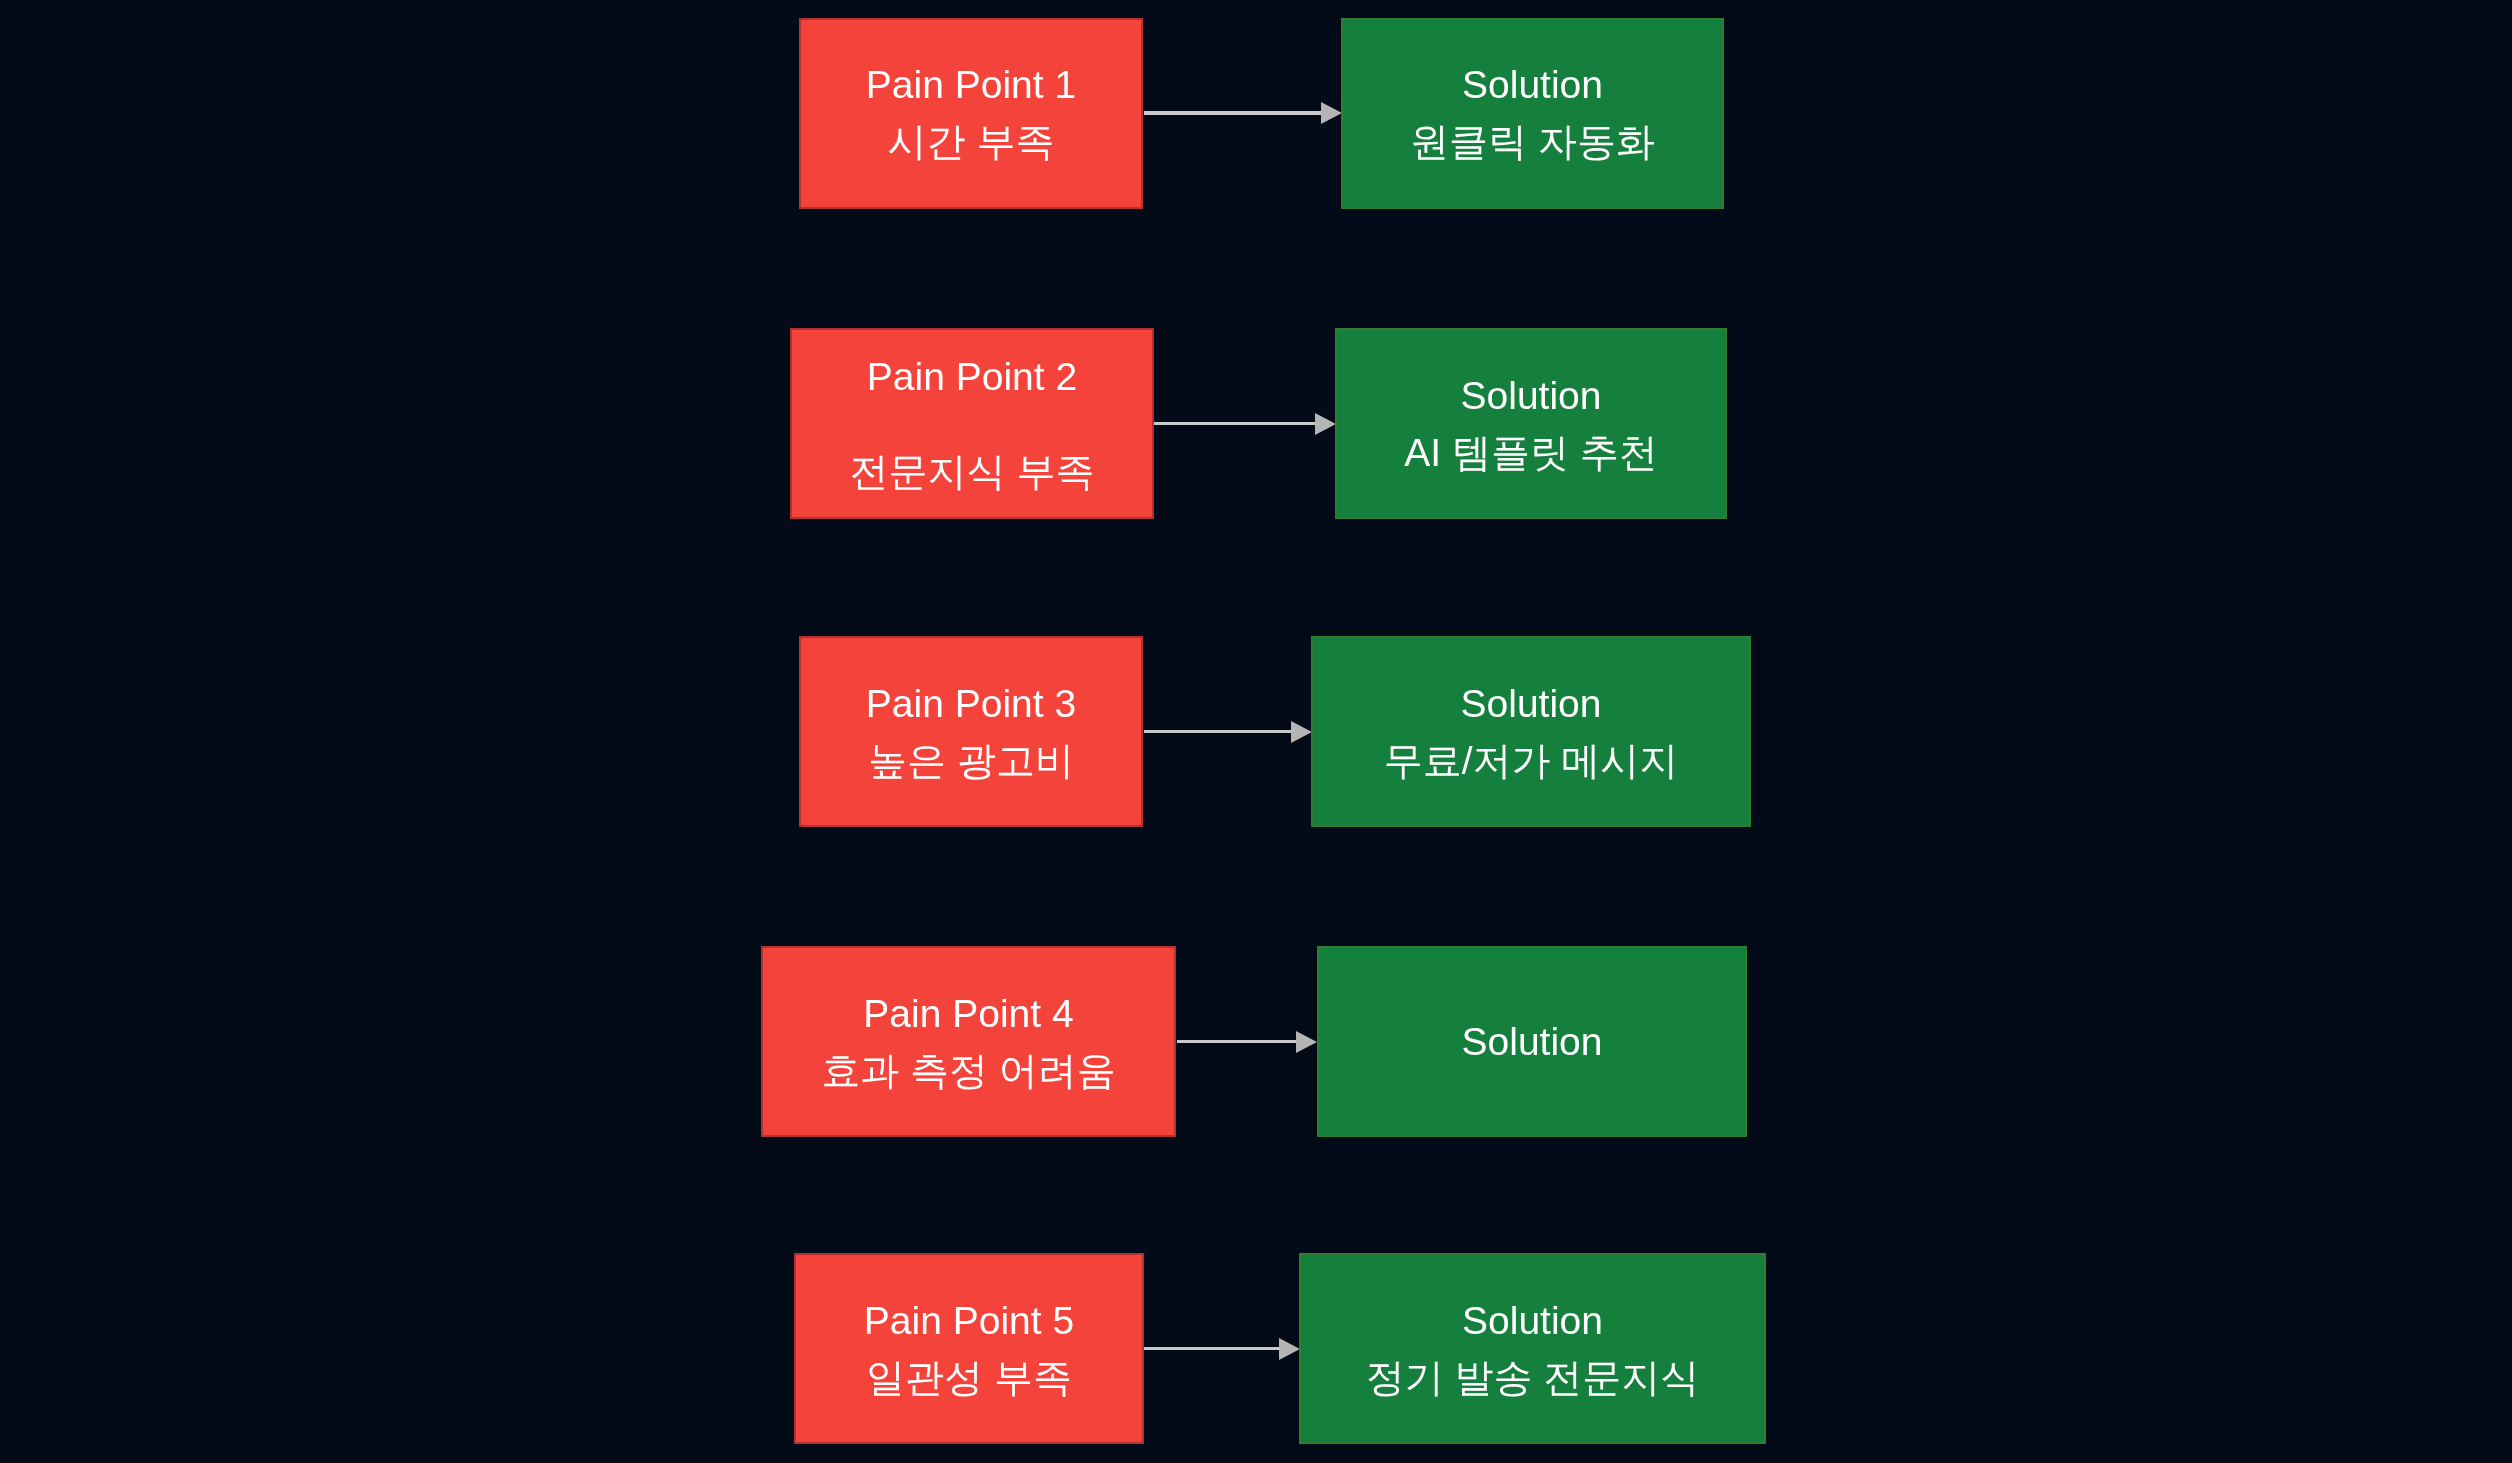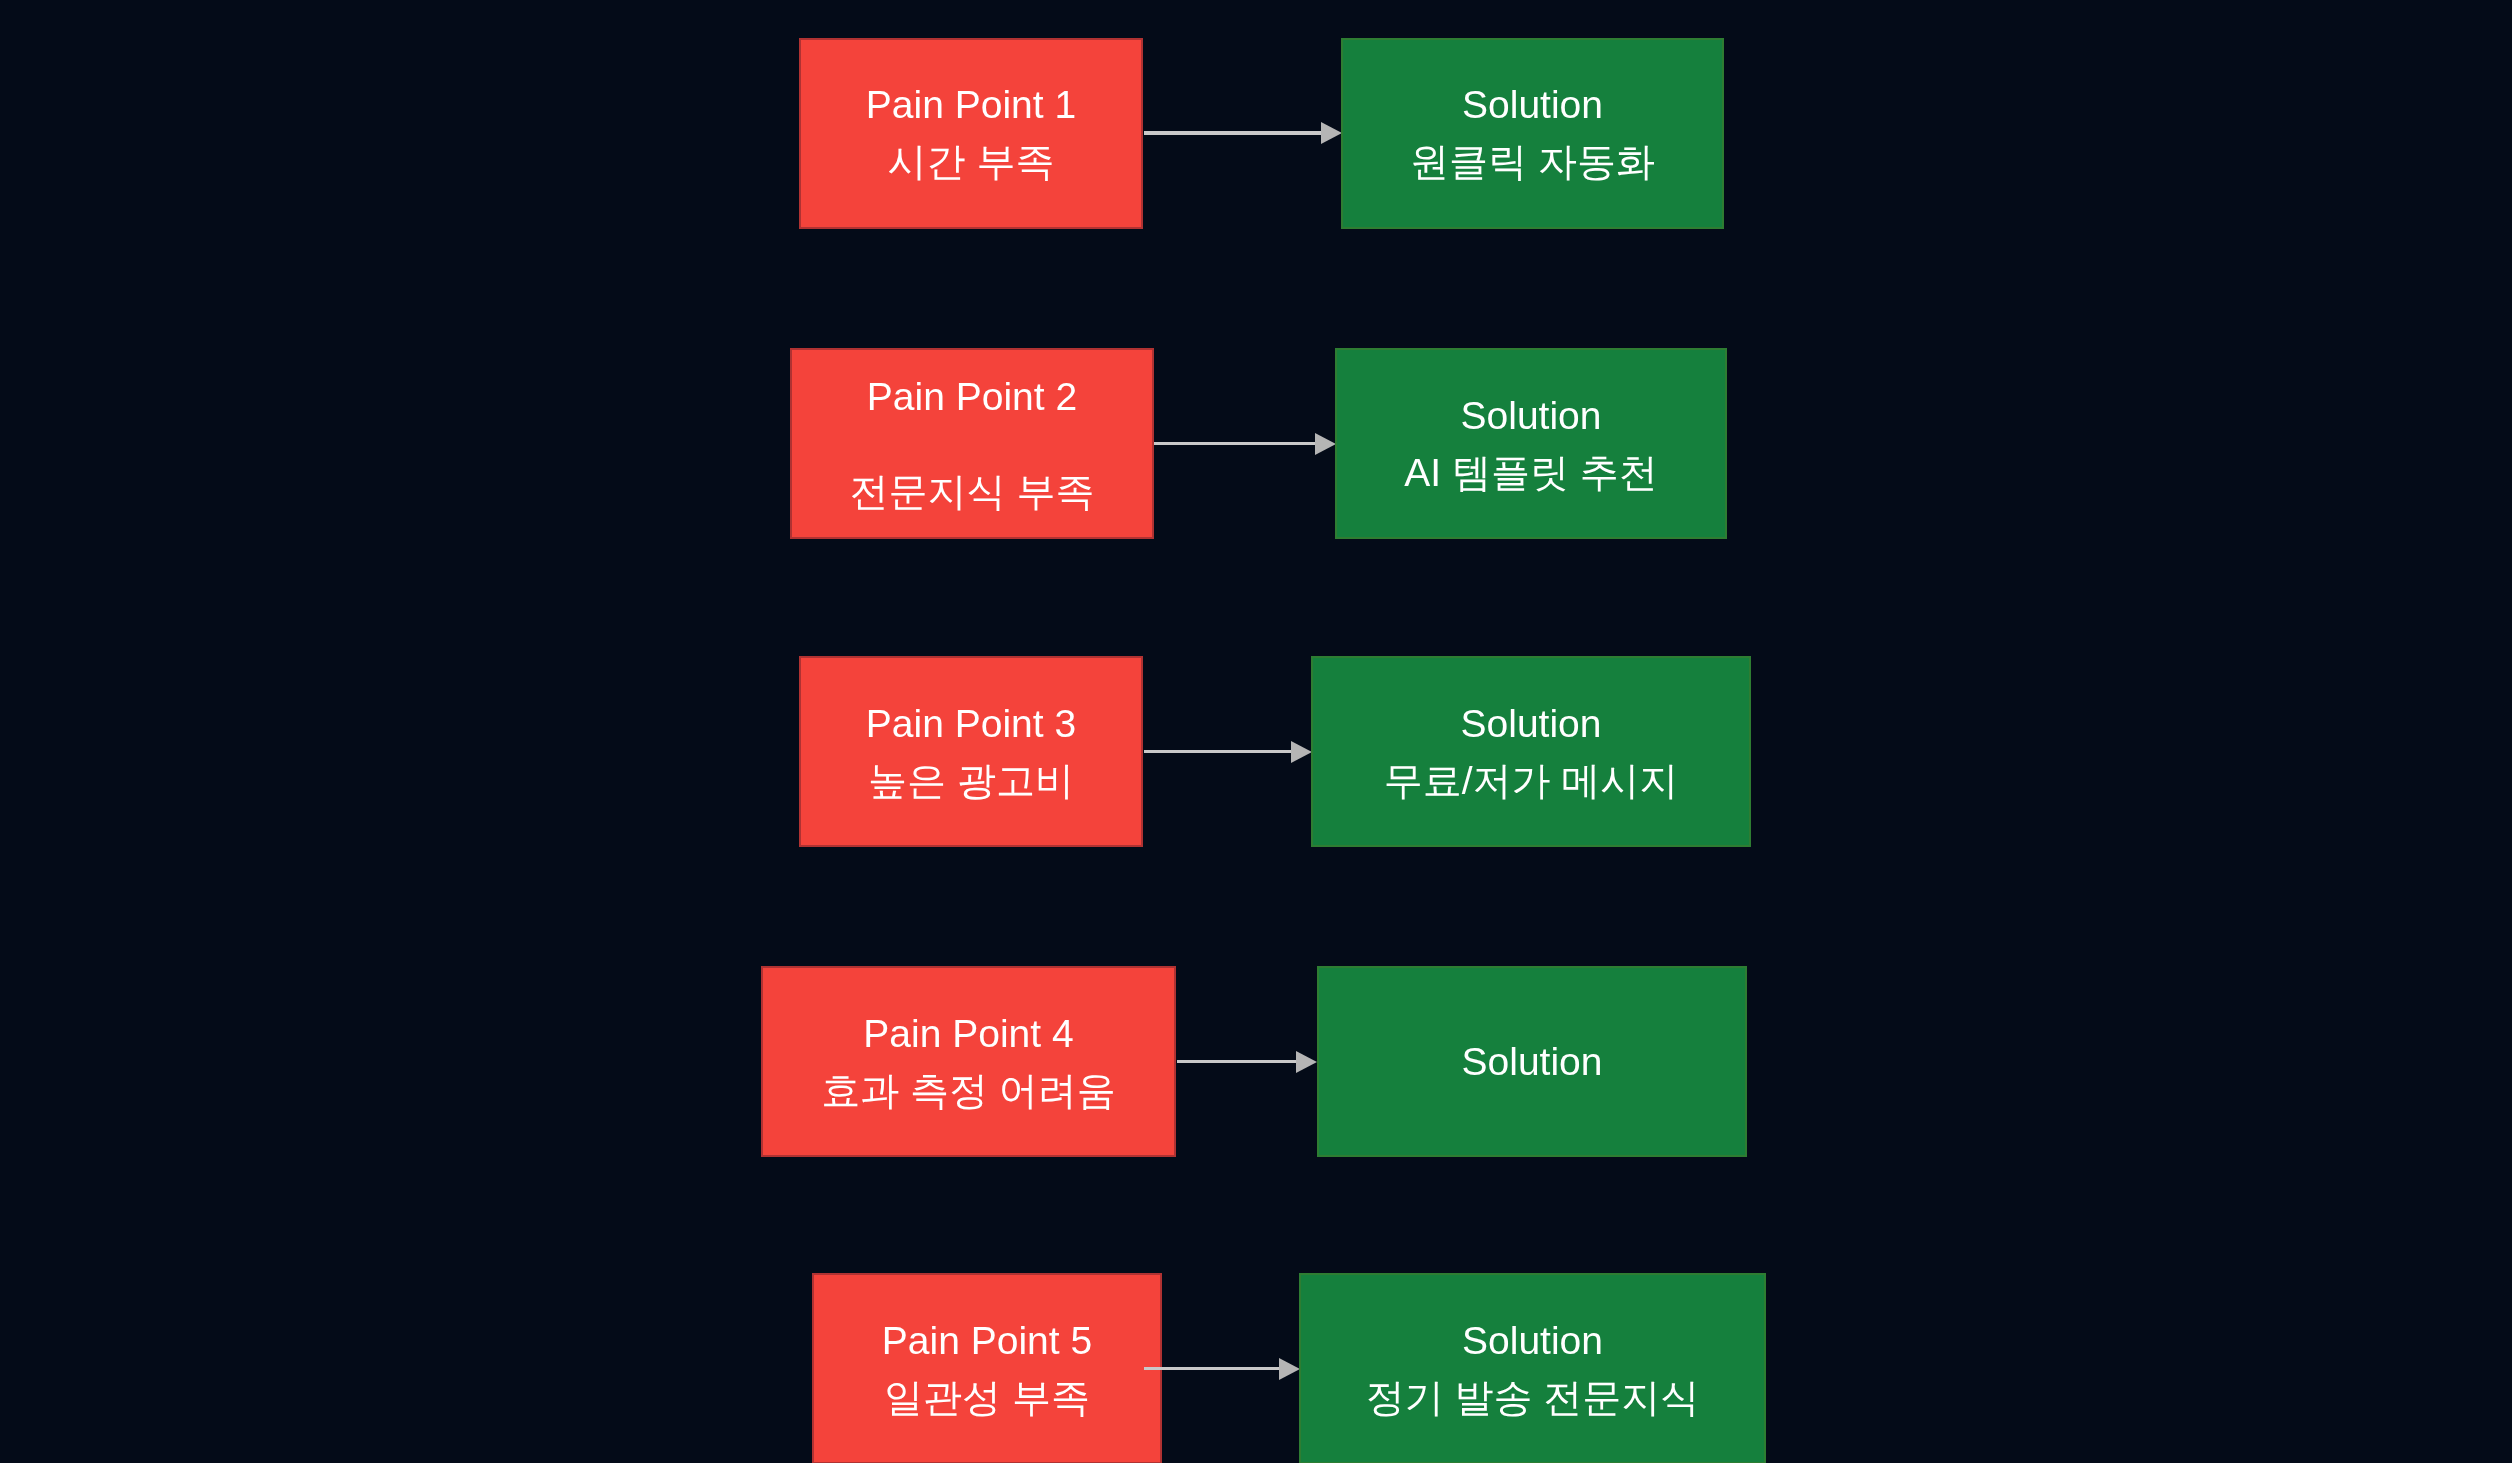--- a/index.html
+++ b/index.html
@@ -10,21 +10,20 @@
     width: 2512px;
     height: 1464px;
     background: #040b18;
     overflow: hidden;
     font-family: "Liberation Sans", "DejaVu Sans", sans-serif;
   }
   .canvas {
     position: relative;
     width: 2512px;
     height: 1324px;
-    margin-top: 20px;
   }
   .row {
     position: absolute;
     left: 0;
     width: 100%;
     height: 191px;
   }
   .box {
     position: absolute;
     top: 0;
@@ -78,21 +77,21 @@
   .row-0 .solution { left: 1341px; width: 383px; }
   .row-1 .pain     { left: 790px;  width: 364px; gap: 38px; }
   .row-1 .arrow    { left: 1154px; width: 182px; }
   .row-1 .solution { left: 1335px; width: 392px; }
   .row-2 .pain     { left: 799px;  width: 344px; }
   .row-2 .arrow    { left: 1144px; width: 168px; }
   .row-2 .solution { left: 1311px; width: 440px; }
   .row-3 .pain     { left: 761px;  width: 415px; }
   .row-3 .arrow    { left: 1177px; width: 140px; }
   .row-3 .solution { left: 1317px; width: 430px; }
-  .row-4 .pain     { left: 812px;  width: 350px; }
+  .row-4 .pain     { left: 794px;  width: 350px; }
   .row-4 .arrow    { left: 1144px; width: 156px; }
   .row-4 .solution { left: 1299px; width: 467px; }
 </style>
 </head>
 <body>
 
 <div class="canvas">
 
   <div class="row row-0">
     <div class="box pain">

